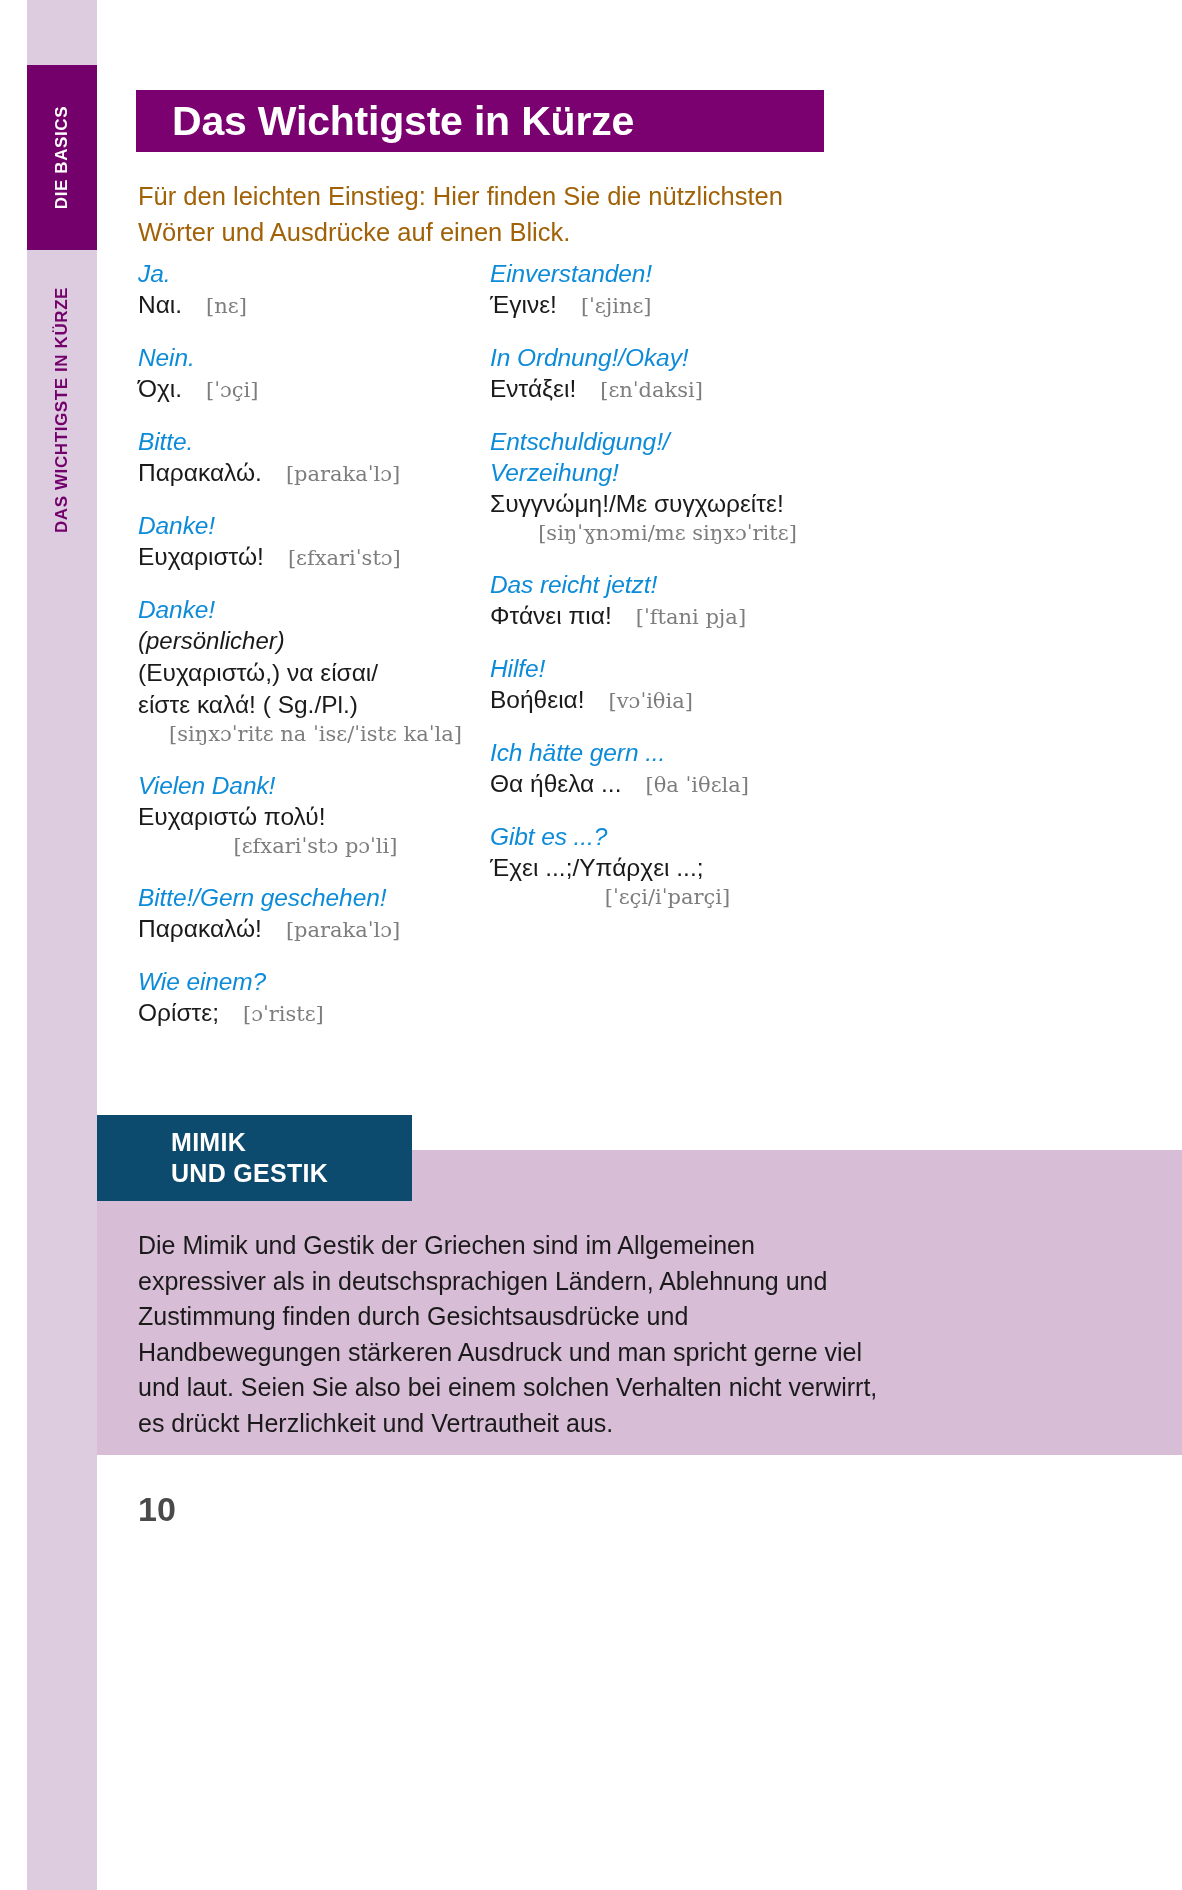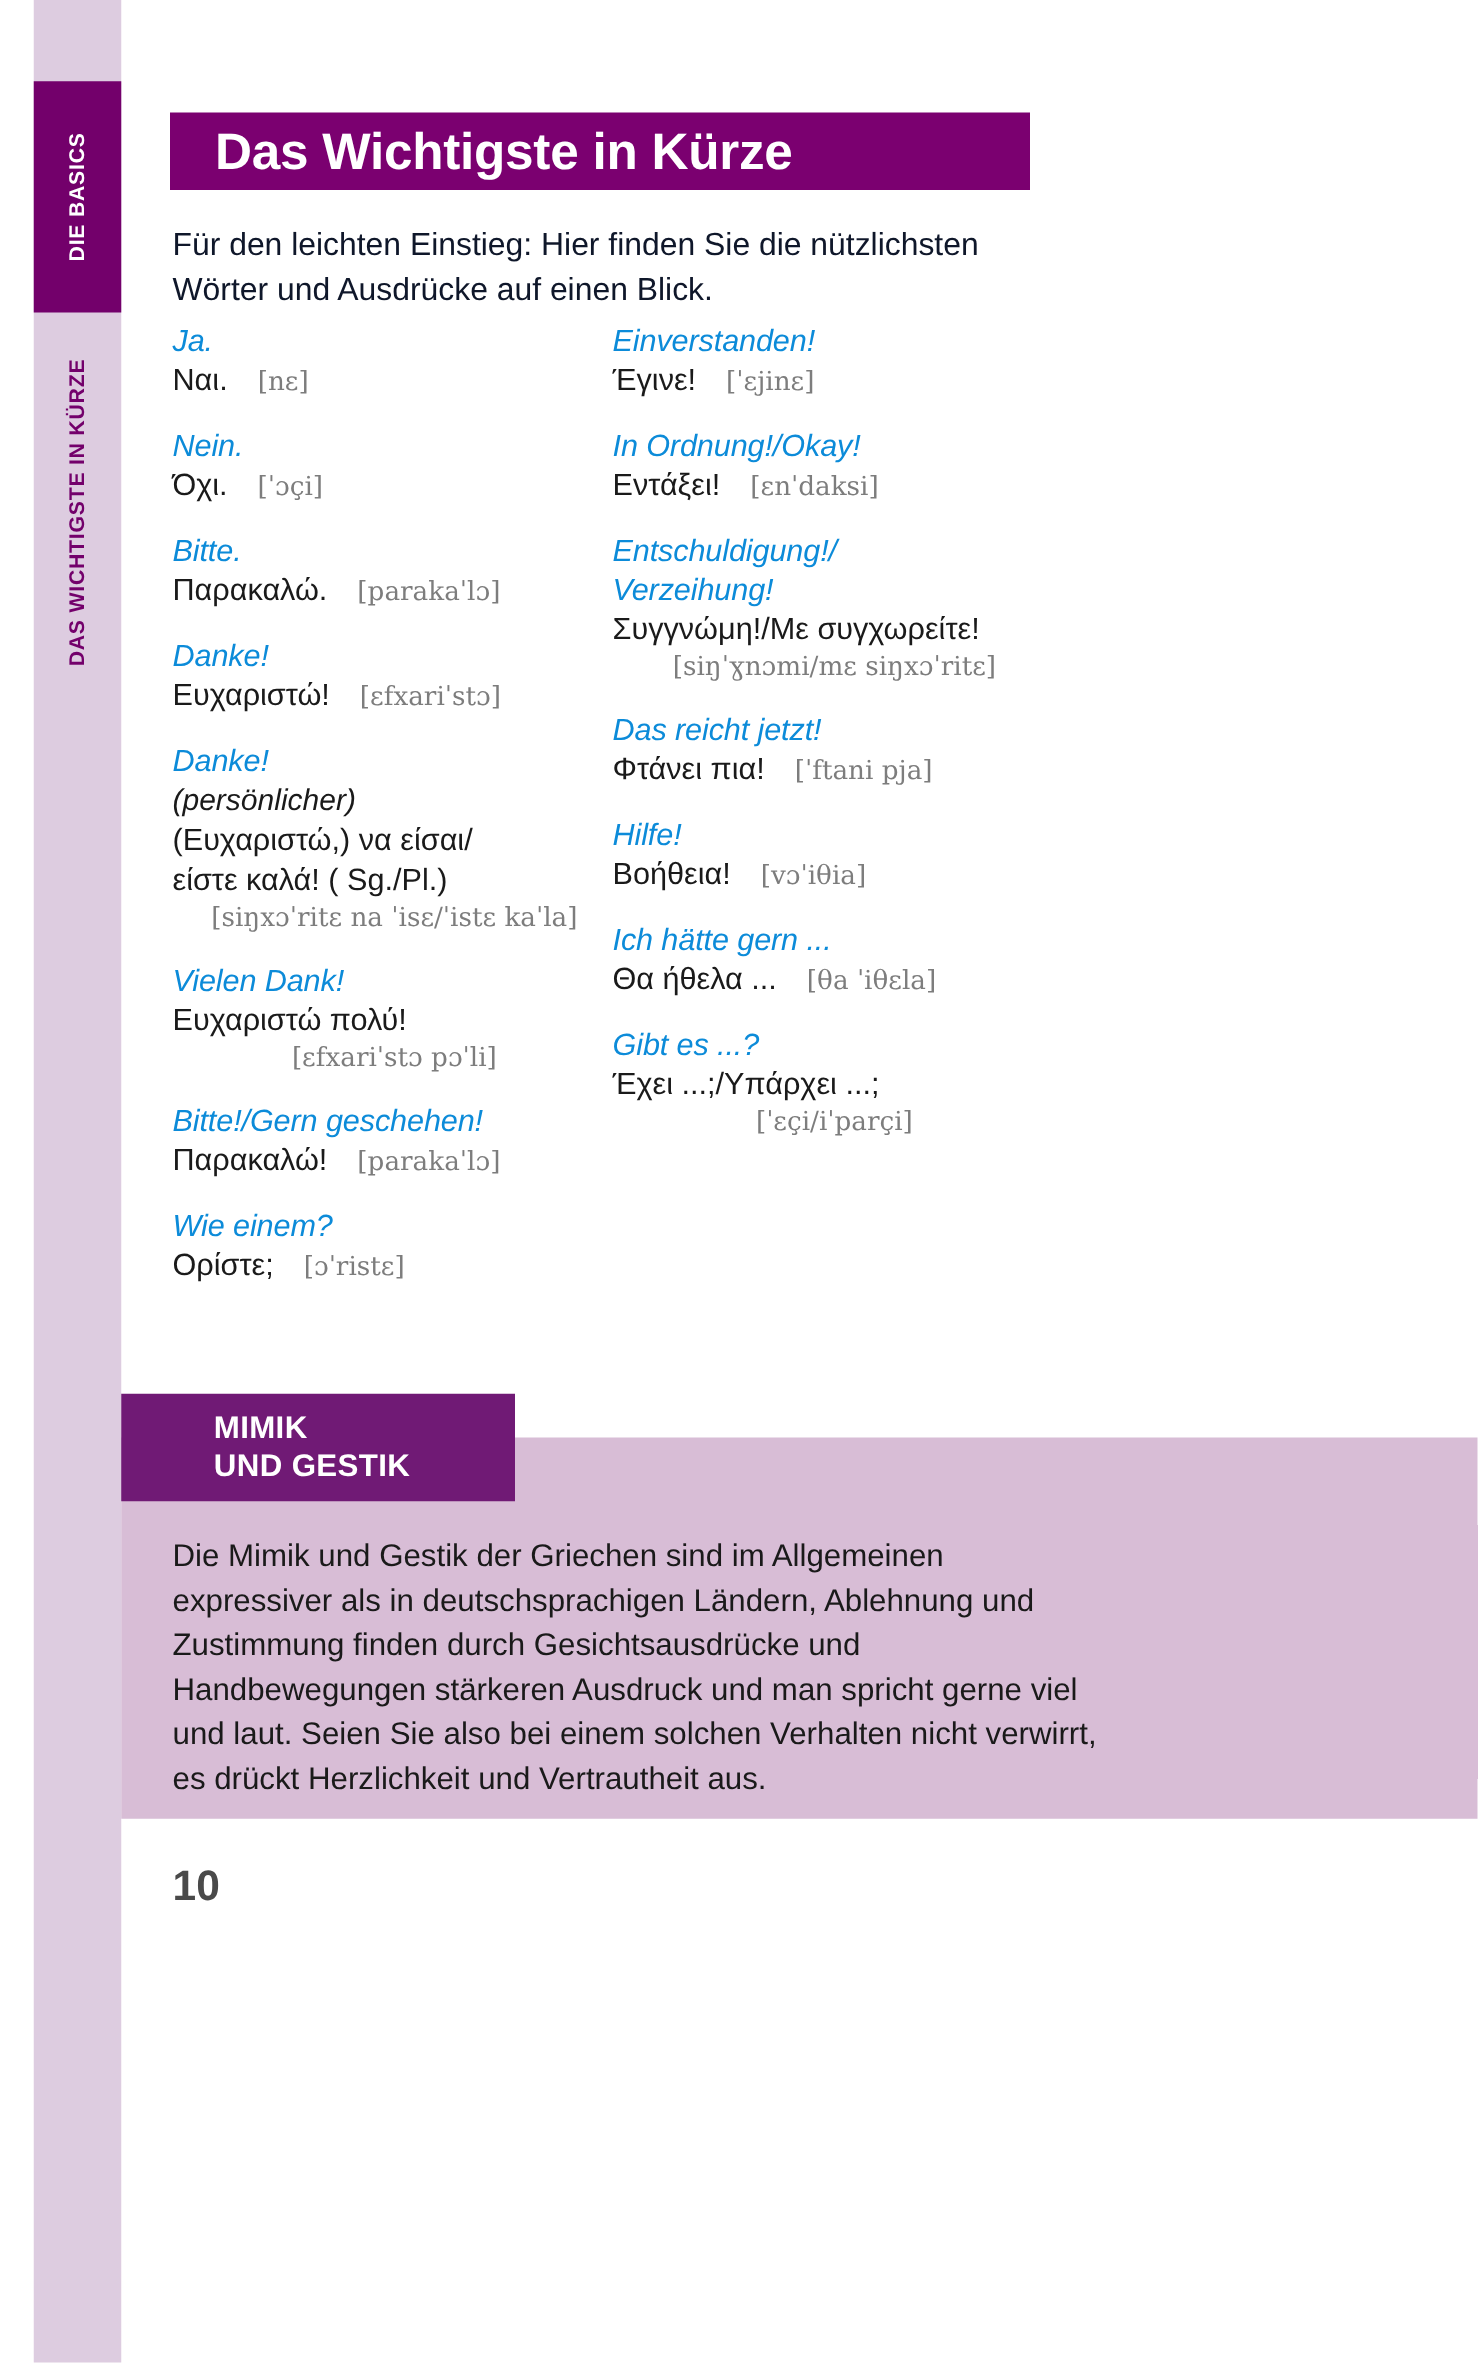--- a/index.html
+++ b/index.html
@@ -104,21 +104,21 @@
   }
 
   
   .intro {
     position: absolute;
     left: 138px;
     top: 178px;
     width: 700px;
     font-size: 25.5px;
     line-height: 36px;
-    color: #0f172a;
+    color: #a16207;
   }
 
   
   .columns {
     position: absolute;
     left: 138px;
     top: 258px;
     width: 760px;
   }
   .col {
@@ -168,21 +168,21 @@
     width: 1085px;
     height: 305px;
     background: #d8bdd6;
   }
   .mimik-banner {
     position: absolute;
     left: 97px;
     top: 1115px;
     width: 315px;
     height: 86px;
-    background: #701a75;
+    background: #0c4a6e;
     display: flex;
     flex-direction: column;
     justify-content: center;
     padding-left: 74px;
     box-sizing: border-box;
   }
   .mimik-banner div {
     color: #ffffff;
     font-size: 25px;
     font-weight: bold;

